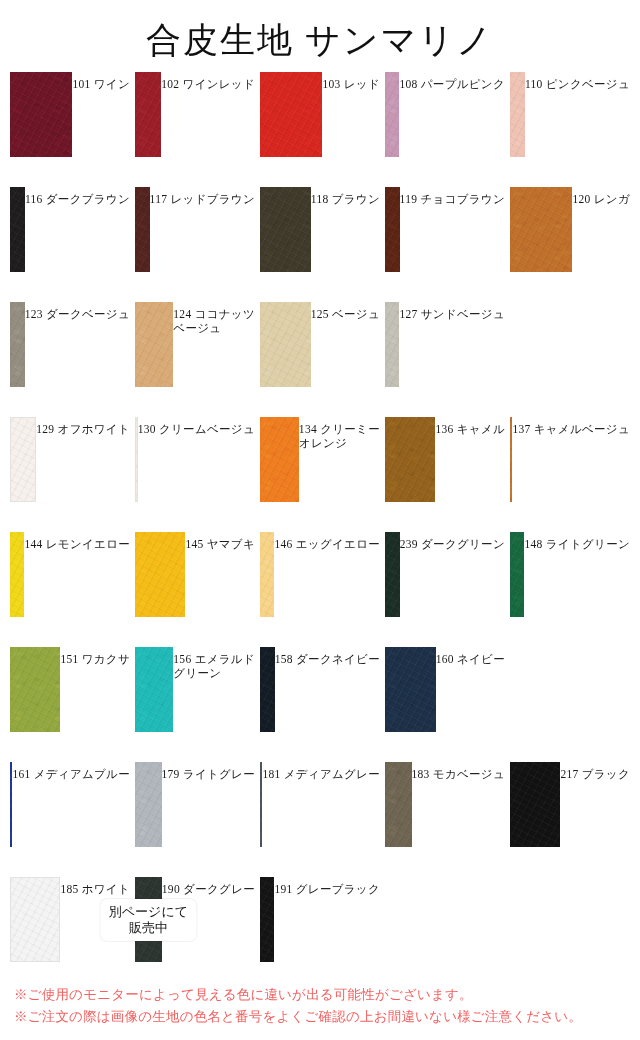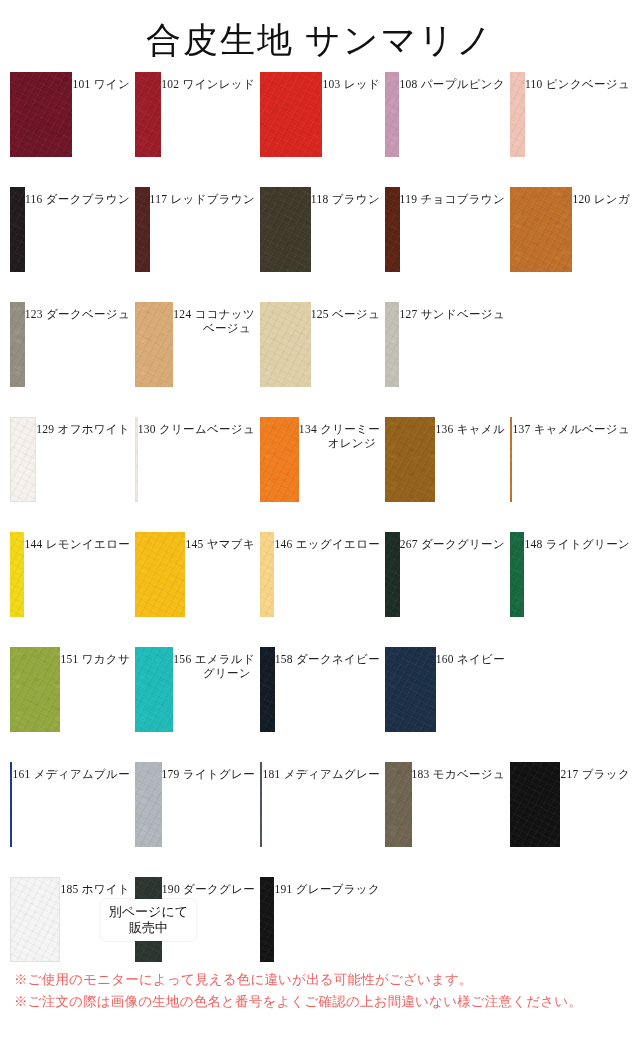--- a/index.html
+++ b/index.html
@@ -97,21 +97,21 @@
     font-family: "Liberation Serif", "DejaVu Serif", serif;
     font-size: 11.5px;
     line-height: 14px;
     color: #1a1a1a;
     padding-top: 5px;
     letter-spacing: .3px;
     white-space: nowrap;
   }
   .swatch-label .line2 {
     display: block;
-    text-align: right;
+    text-align: left;
     padding-right: 4px;
   }
 
   
   .chip-badge {
     position: absolute;
     left: 50%;
     top: 50%;
     transform: translate(-50%, -50%);
     background: #ffffff;
@@ -125,21 +125,21 @@
     white-space: nowrap;
     z-index: 3;
     box-shadow: 0 0 0 1px rgba(0,0,0,.05);
   }
   .chip-badge span { display: block; }
 
   
   #footer-notes {
     position: absolute;
     left: 0;
-    bottom: 27px;
+    bottom: 12px;
     width: 612px;
     padding-left: 14px;
     box-sizing: border-box;
   }
   .note-line {
     font-family: "Liberation Serif", "DejaVu Serif", serif;
     font-size: 13.5px;
     line-height: 22px;
     color: #f2605f;
     letter-spacing: .2px;
@@ -244,21 +244,21 @@
       <div class="swatch-cell">
         <div class="swatch-chip" title="145 ヤマブキ" style="background-color: rgb(246, 189, 22);"></div>
         <div class="swatch-label"><span>145 ヤマブキ</span></div>
       </div>
       <div class="swatch-cell">
         <div class="swatch-chip" title="146 エッグイエロー" style="background-color: rgb(248, 212, 135);"></div>
         <div class="swatch-label"><span>146 エッグイエロー</span></div>
       </div>
       <div class="swatch-cell">
         <div class="swatch-chip" title="147 ダークグリーン" style="background-color: rgb(27, 46, 38);"></div>
-        <div class="swatch-label"><span>267 ダークグリーン</span></div>
+        <div class="swatch-label"><span>239 ダークグリーン</span></div>
       </div>
       <div class="swatch-cell">
         <div class="swatch-chip" title="148 ライトグリーン" style="background-color: rgb(23, 104, 63);"></div>
         <div class="swatch-label"><span>148 ライトグリーン</span></div>
       </div>
     </div>
     <div class="swatch-row">
       <div class="swatch-cell">
         <div class="swatch-chip" title="151 ワカクサ" style="background-color: rgb(147, 168, 63);"></div>
         <div class="swatch-label"><span>151 ワカクサ</span></div>

